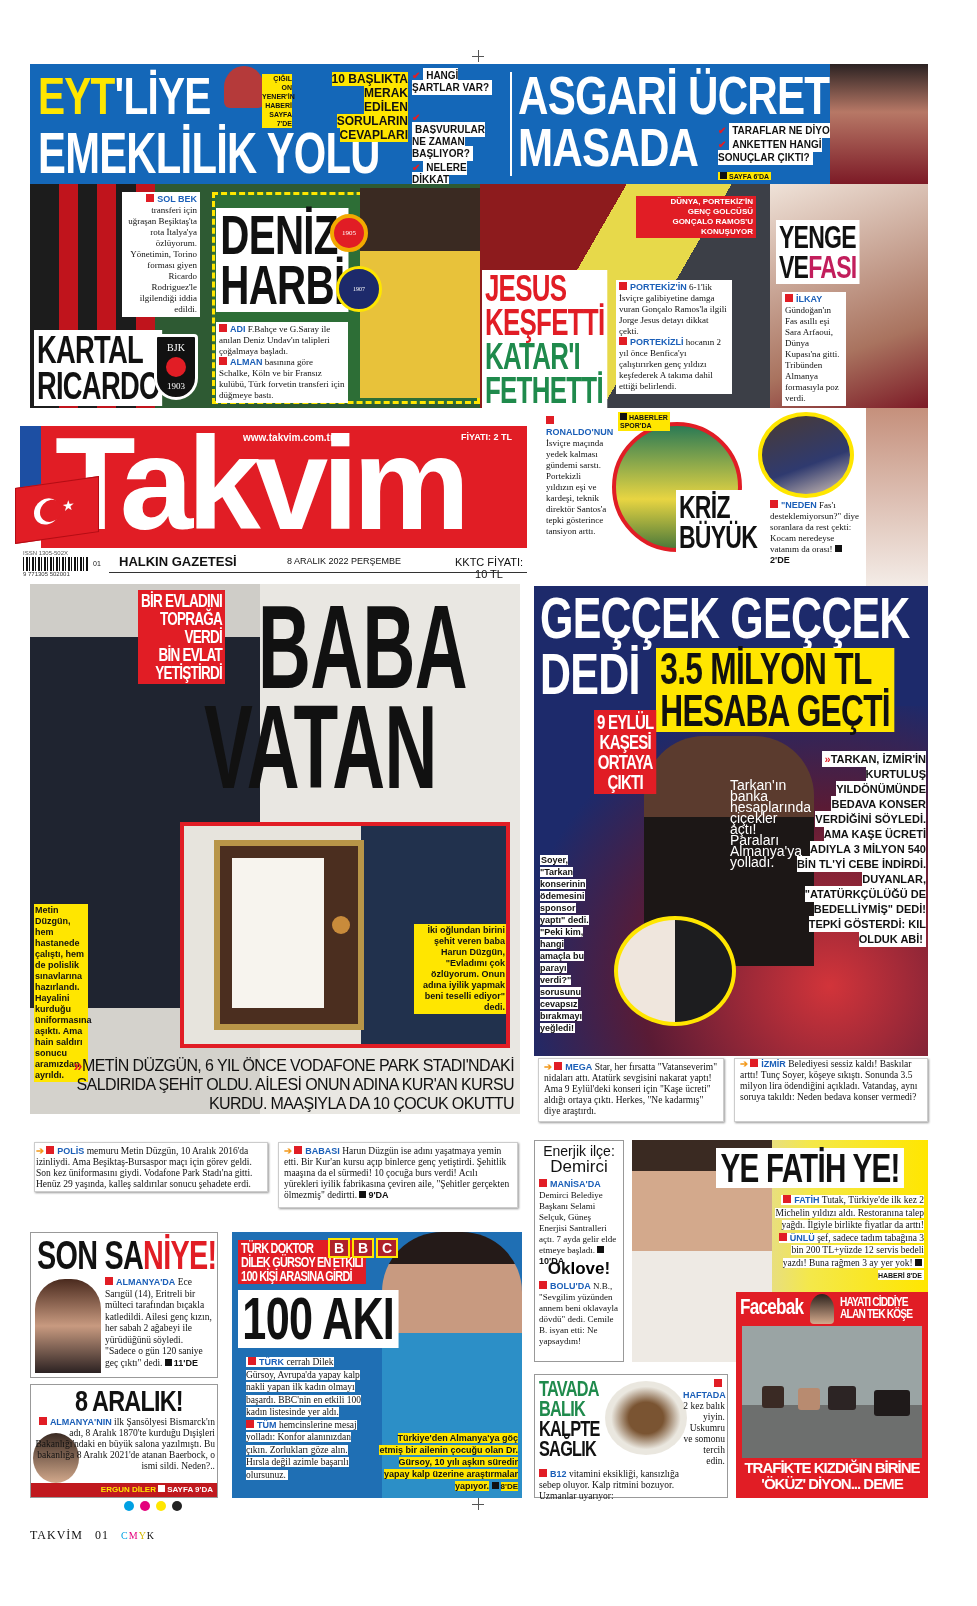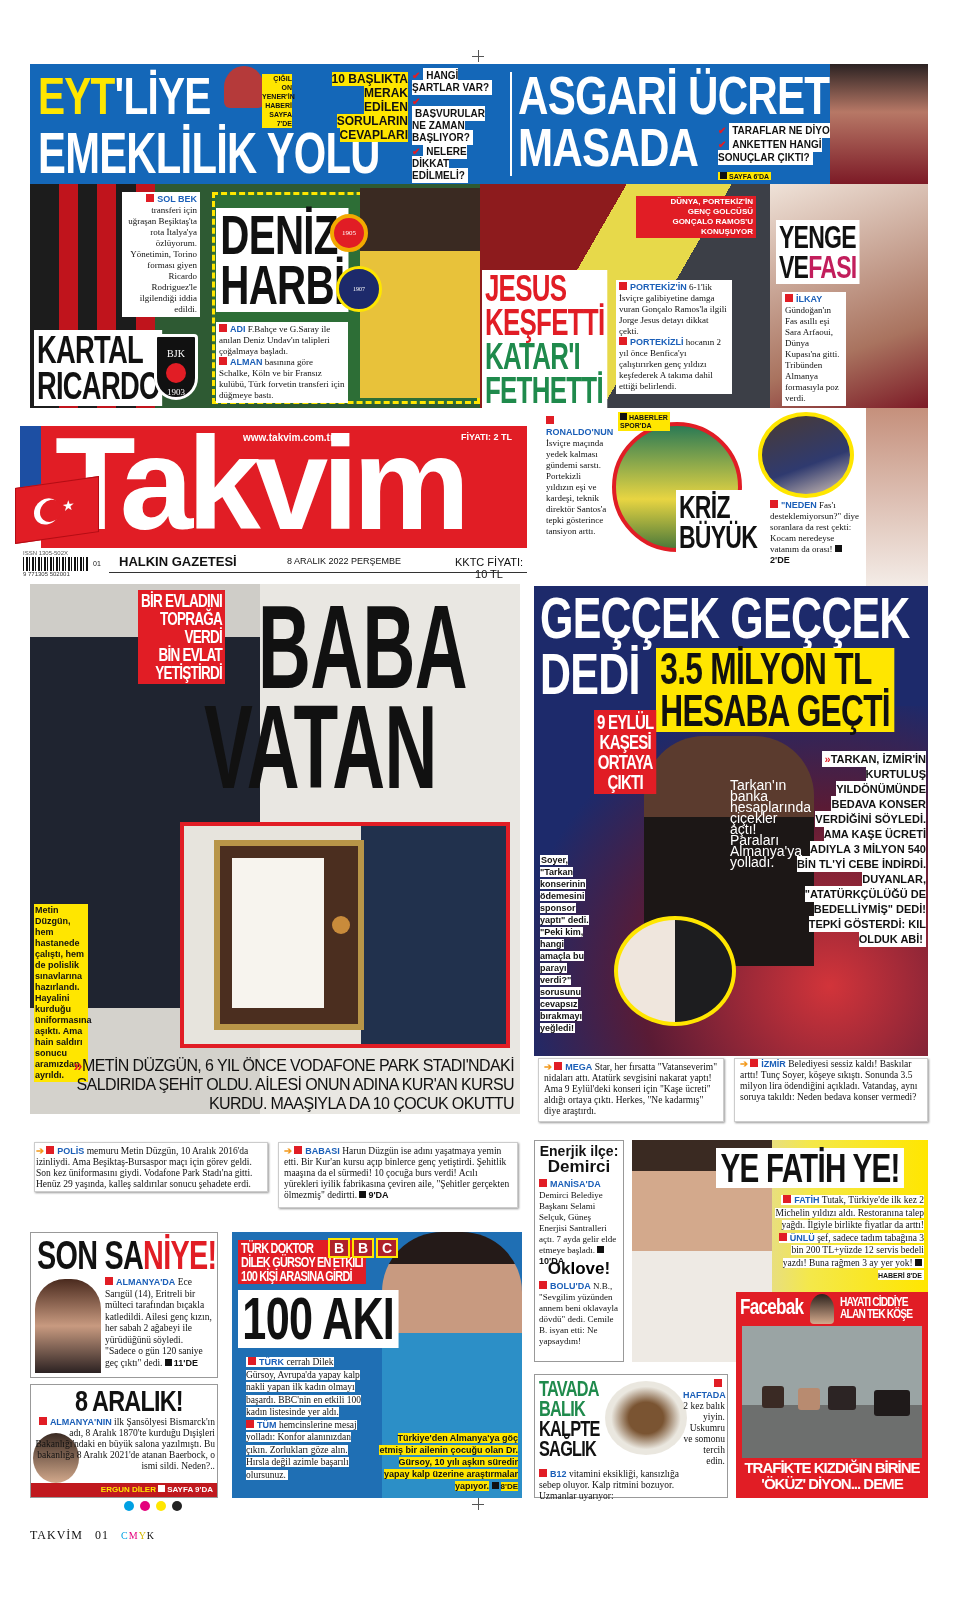--- a/index.html
+++ b/index.html
@@ -43,21 +43,21 @@
       <div class="ybox">HABERİ</div>
       <div class="ybox">SAYFA 7'DE</div>
     </div>
     <div class="abs sans" style="left:262px;top:4px;font-size:12px;font-weight:700;line-height:14px;text-align:right;width:112px;">
       <div><span class="ybox">10 BAŞLIKTA MERAK</span></div>
       <div><span class="ybox">EDİLEN SORULARIN</span></div>
       <div><span class="ybox">CEVAPLARI</span></div>
     </div>
   </div>
   <div class="abs sans" style="left:382px;top:6px;width:84px;font-size:10px;font-weight:700;line-height:12px;color:#111;">
-    <div style="margin-bottom:2px;"><span class="check">✔</span> <span class="wbox">HANGİ ŞARTLAR VAR?</span></div>
+    <div style="margin-bottom:18px;"><span class="check">✔</span> <span class="wbox">HANGİ ŞARTLAR VAR?</span></div>
     <div style="margin-bottom:2px;"><span class="check">✔</span> <span class="wbox">BAŞVURULAR NE ZAMAN BAŞLIYOR?</span></div>
     <div><span class="check">✔</span> <span class="wbox">NELERE DİKKAT EDİLMELİ?</span></div>
   </div>
   <div class="abs" style="left:480px;top:8px;width:2px;height:104px;background:#fff;"></div>
 
   <div class="abs" style="left:488px;top:4px;width:300px;height:112px;">
     <div class="abs cond" style="left:0;top:0;font-size:54px;line-height:54px;color:#fff;transform:scaleX(0.78);white-space:nowrap;">ASGARİ ÜCRET</div>
     <div class="abs cond" style="left:0;top:52px;font-size:54px;line-height:54px;color:#fff;transform:scaleX(0.78);white-space:nowrap;">MASADA</div>
     <div class="abs sans" style="left:200px;top:56px;width:140px;font-size:10px;font-weight:700;line-height:13px;">
       <div style="margin-bottom:1px;"><span class="check">✔</span> <span class="wbox">TARAFLAR NE DİYOR?</span></div>
@@ -72,21 +72,21 @@
 
   <div class="abs" style="left:0;top:0;width:160px;height:224px;background:linear-gradient(90deg,#1c1c1c 0 18%,#c0141c 18% 30%,#1c1c1c 30% 42%,#c0141c 42% 54%,#1c1c1c 54% 66%,#c0141c 66% 78%,#2e5a33 78%);"></div>
   <div class="abs serif body-text wbox" style="left:92px;top:8px;width:78px;font-size:9px;line-height:11px;text-align:right;">
     <span class="sq"></span><span class="tag">SOL BEK</span> <span>transferi için uğraşan Beşiktaş'ta rota İtalya'ya özlüyorum. Yönetimin, Torino forması giyen Ricardo Rodriguez'le ilgilendiği iddia edildi.</span>
   </div>
   <div class="abs cond" style="left:4px;top:146px;font-size:38px;line-height:36px;color:#111;background:#fff;padding:2px 4px;transform:scaleX(0.72);white-space:nowrap;">
     <div>KARTAL</div>
     <div>RICARDO</div>
   </div>
   <div class="abs" style="left:124px;top:150px;width:44px;height:66px;background:#111;border:3px solid #fff;border-radius:4px 4px 22px 22px;color:#fff;text-align:center;">
-    <div class="serif" style="font-size:10px;margin-top:11px;">BJK</div>
+    <div class="serif" style="font-size:10px;margin-top:5px;">BJK</div>
     <div style="width:20px;height:20px;background:#e11d25;border-radius:50%;margin:4px auto;"></div>
     <div class="serif" style="font-size:9px;">1903</div>
   </div>
 
   <div class="abs" style="left:182px;top:8px;width:268px;height:212px;border:3px dashed #ffe600;background:#2d6e36;"></div>
   <div class="abs" style="left:330px;top:4px;width:120px;height:210px;background:linear-gradient(180deg,#3a2a22 0 30%,#e8c23a 30%);"></div>
   <div class="abs cond" style="left:186px;top:24px;font-size:56px;line-height:50px;background:#fff;padding:2px 6px;color:#111;transform:scaleX(0.72);white-space:nowrap;">
     <div>DENİZ</div>
     <div>HARBİ</div>
   </div>
@@ -179,20 +179,21 @@
   </div>
   <div class="abs cond" style="left:228px;top:10px;font-size:118px;line-height:106px;color:#111;transform:scaleX(0.62);white-space:nowrap;">BABA</div>
   <div class="abs cond" style="left:174px;top:110px;font-size:118px;line-height:106px;color:#111;transform:scaleX(0.62);white-space:nowrap;">VATAN</div>
   <div class="abs" style="left:150px;top:238px;width:330px;height:226px;border:4px solid #e11d25;background:linear-gradient(90deg,#e7e4dd 0 55%,#21314d 55%);">
     <div style="position:absolute;left:30px;top:14px;width:150px;height:190px;background:#4b2e1f;border:6px solid #b89548;">
       <div style="position:absolute;left:12px;top:12px;width:92px;height:150px;background:#f7f4ee;"></div>
       <div style="position:absolute;left:112px;top:70px;width:18px;height:18px;border-radius:50%;background:#c98b3b;"></div>
     </div>
   </div>
   <div class="abs sans ybox" style="left:4px;top:320px;width:54px;font-size:9px;font-weight:700;line-height:11px;padding:1px;">Metin Düzgün, hem hastanede çalıştı, hem de polislik sınavlarına hazırlandı. Hayalini kurduğu üniformasına aşıktı. Ama hain saldırı sonucu aramızdan ayrıldı.</div>
+  <div class="abs sans ybox" style="left:384px;top:340px;width:92px;font-size:9px;font-weight:700;line-height:11px;text-align:right;padding:1px;">İki oğlundan birini şehit veren baba Harun Düzgün, "Evladımı çok özlüyorum. Onun adına iyilik yapmak beni teselli ediyor" dedi.</div>
   <div class="abs sans" style="left:14px;top:472px;width:470px;font-size:16px;line-height:19px;text-align:right;letter-spacing:-0.6px;">
     <span style="color:#e11d25;font-weight:700;">»</span><span>METİN DÜZGÜN, 6 YIL ÖNCE VODAFONE PARK STADI'NDAKİ SALDIRIDA ŞEHİT OLDU. AİLESİ ONUN ADINA KUR'AN KURSU KURDU. MAAŞIYLA DA 10 ÇOCUK OKUTTU</span>
   </div>
 </section>
 <section class="abs" style="left:34px;top:1142px;width:484px;height:68px;">
   <div class="abs serif" style="left:0;top:0;width:234px;height:50px;border:1px solid #ccc;box-shadow:1px 1px 2px #999;padding:3px 1px;font-size:9.5px;line-height:11px;">
     <span style="color:#f39a1e;font-weight:700;">➔</span> <span class="sq"></span><span class="tag">POLİS</span> <span>memuru Metin Düzgün, 10 Aralık 2016'da izinliydi. Ama Beşiktaş-Bursaspor maçı için görev geldi. Son kez üniformasını giydi. Vodafone Park Stadı'na gitti. Henüz 29 yaşında, kalleş saldırılar sonucu şehadete erdi.</span>
   </div>
   <div class="abs serif" style="left:244px;top:0;width:240px;height:66px;border:1px solid #ccc;box-shadow:1px 1px 2px #999;padding:3px 5px;font-size:9.5px;line-height:11px;">
     <span style="color:#f39a1e;font-weight:700;">➔</span> <span class="sq"></span><span class="tag">BABASI</span> <span>Harun Düzgün ise adını yaşatmaya yemin etti. Bir Kur'an kursu açıp binlerce genç yetiştirdi. Şehitlik maaşına da el sürmedi! 10 çocuğa burs verdi! Acılı yürekleri iyilik fabrikasına çeviren aile, "Şehitler gerçekten ölmezmiş" dedirtti.</span> <span class="bsq"></span><span class="tag" style="color:#111;">9'DA</span>
@@ -268,21 +269,21 @@
   <div class="abs cond" style="left:6px;top:58px;background:#fff;padding:0 6px;font-size:60px;line-height:58px;transform:scaleX(0.72);white-space:nowrap;">100 AKI</div>
   <div class="abs serif" style="left:14px;top:124px;width:118px;font-size:9.5px;line-height:11.5px;">
     <span class="wbox" style="line-height:12px;padding:0 2px;"><span class="sq"></span><span class="tag">TÜRK</span> <span>cerrah Dilek Gürsoy, Avrupa'da yapay kalp nakli yapan ilk kadın olmayı başardı. BBC'nin en etkili 100 kadın listesinde yer aldı.</span><br><span class="sq"></span><span class="tag">TÜM</span> <span>hemcinslerine mesaj yolladı: Konfor alanınızdan çıkın. Zorlukları göze alın. Hırsla değil azimle başarılı olursunuz.</span></span>
   </div>
   <div class="abs sans" style="left:140px;top:200px;width:146px;font-size:9px;font-weight:700;line-height:12px;text-align:right;">
     <span class="ybox">Türkiye'den Almanya'ya göç etmiş bir ailenin çocuğu olan Dr. Gürsoy, 10 yılı aşkın süredir yapay kalp üzerine araştırmalar yapıyor.</span> <span class="bsq"></span><span class="ybox" style="font-size:8px;">8'DE</span>
   </div>
 </section>
 
 <section class="abs" style="left:534px;top:1140px;width:90px;height:222px;border:1px solid #999;background:#fff;">
-  <div class="abs sans" style="left:0;top:2px;width:88px;text-align:center;font-size:14px;font-weight:700;line-height:16px;">
+  <div class="abs sans" style="left:0;top:2px;width:88px;text-align:center;font-size:14px;font-weight:400;line-height:16px;">
     <div>Enerjik ilçe:</div>
     <div style="font-size:17px;">Demirci</div>
   </div>
   <div class="abs serif" style="left:4px;top:38px;width:82px;font-size:9px;line-height:11px;">
     <span class="sq"></span><span class="tag">MANİSA'DA</span> <span>Demirci Belediye Başkanı Selami Selçuk, Güneş Enerjisi Santralleri açtı. 7 ayda gelir elde etmeye başladı.</span> <span class="bsq"></span><span class="tag" style="color:#111;">10'DA</span>
   </div>
   <div class="abs sans" style="left:0;top:118px;width:88px;text-align:center;font-size:17px;font-weight:700;">
     <span>Ok</span><span style="color:#000000;">love</span><span>!</span>
   </div>
   <div class="abs serif" style="left:4px;top:140px;width:82px;font-size:9px;line-height:11px;">

